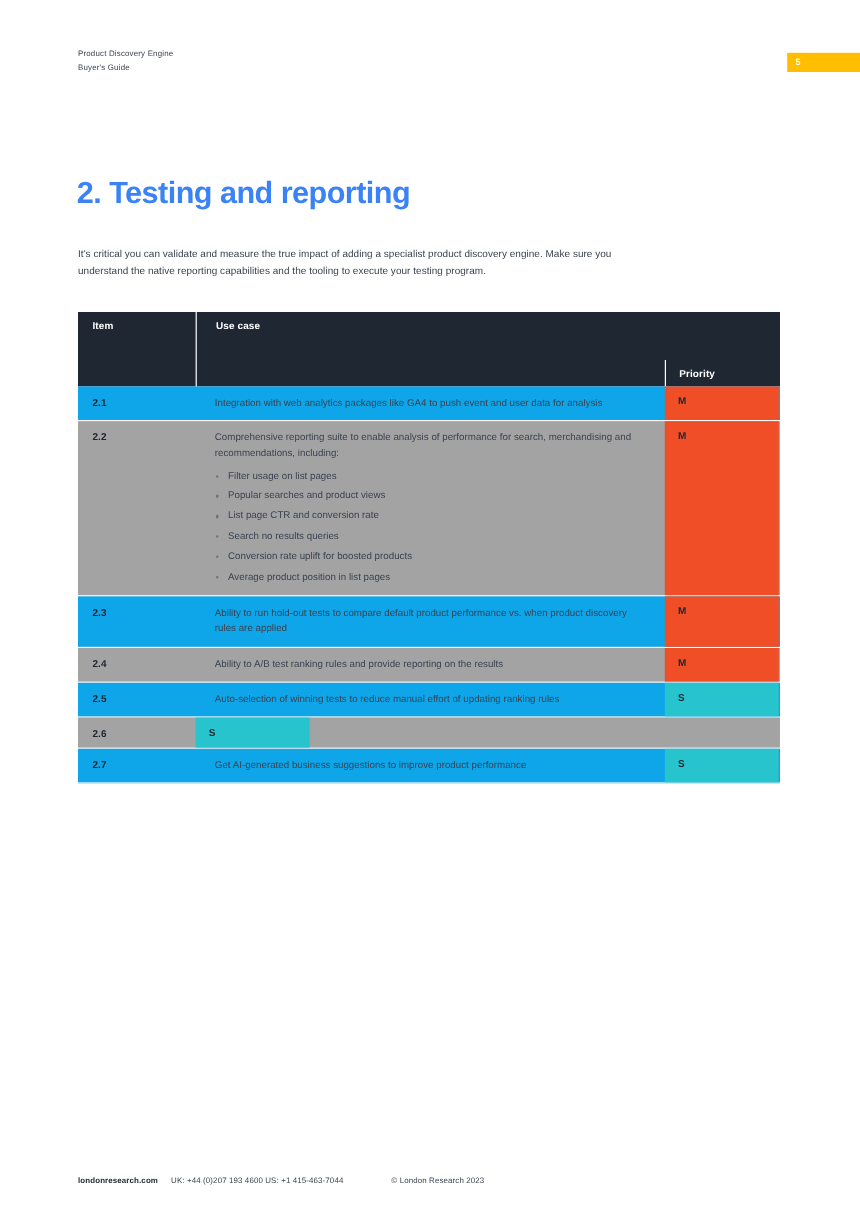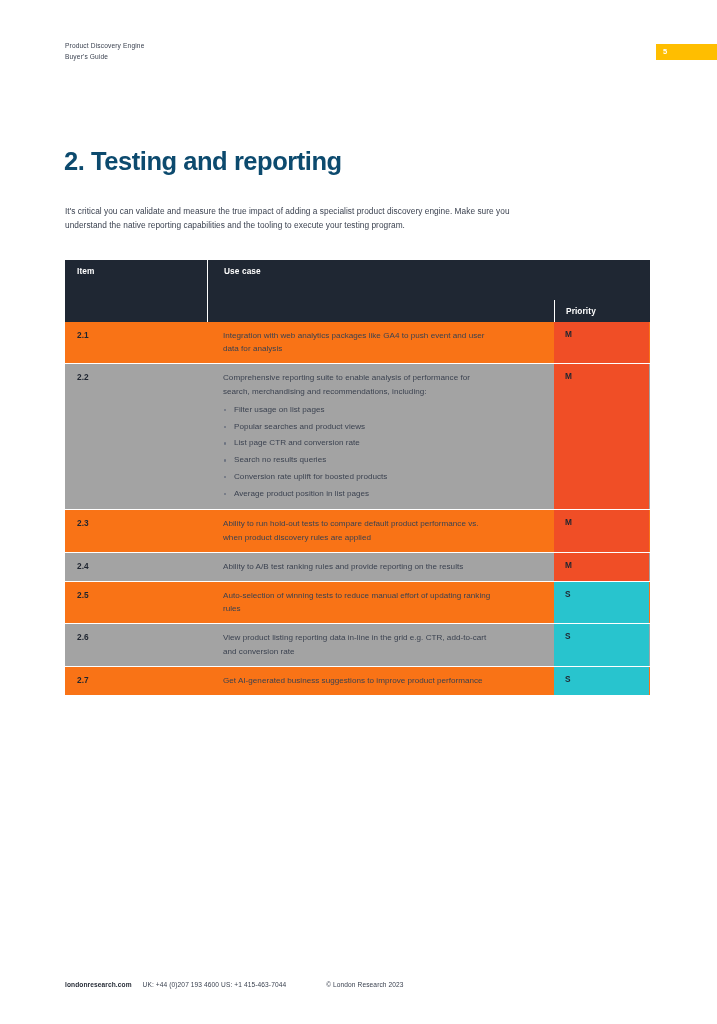--- a/index.html
+++ b/index.html
@@ -50,21 +50,21 @@
   }
 
   
   .page-title {
     position: absolute;
     left: 64px;
     top: 128px;
     font-size: 25.5px;
     font-weight: bold;
     letter-spacing: -0.45px;
-    color: #0c4a6e;
+    color: #3b82f6;
     line-height: 32px;
   }
 
   
   .intro {
     position: absolute;
     left: 65px;
     top: 197px;
     width: 470px;
     font-size: 8.3px;
@@ -77,21 +77,20 @@
   .table {
     position: absolute;
     left: 65px;
     top: 260px;
     width: 585px;
   }
   .trow {
     display: flex;
     align-items: stretch;
     width: 100%;
-    gap: 44px;
   }
   .c-item   { width: 98px; flex: 0 0 98px; box-sizing: border-box; padding: 7px 0 7px 12px; }
   .c-use    { flex: 1 1 auto; box-sizing: border-box; padding: 7px 12px 7px 16px; }
   .c-prio   { width: 96px; flex: 0 0 96px; box-sizing: border-box; }
 
   .thead {
     background: #1f2733;
     color: #ffffff;
     font-size: 8.3px;
     font-weight: bold;
@@ -102,21 +101,21 @@
     padding-bottom: 6px;
   }
   .thead .c-use { border-left: 1.5px solid #ffffff; }
   .thead .c-prio {
     border-left: 1.5px solid #ffffff;
     padding: 6px 0 6px 11px;
     margin-top: 40px;
   }
 
   .tbody .trow { border-bottom: 1.5px solid #ffffff; }
-  .tbody .trow.odd  { background: #f97316; }
+  .tbody .trow.odd  { background: #0ea5e9; }
   .tbody .trow.even { background: #a3a3a3; }
 
   .tbody .c-item {
     font-size: 8.3px;
     font-weight: bold;
     color: #1f2530;
     letter-spacing: 0.1px;
     padding-top: 8px;
   }
   .tbody .c-use {
@@ -256,23 +255,20 @@
           <div class="c-item">2.5</div>
           <div class="c-use">
             <div>Auto-selection of winning tests to reduce manual effort of updating ranking rules</div>
           </div>
           <div class="c-prio">
             <div class="prio-chip prio-S" style="background: rgb(40, 196, 206);">S</div>
           </div>
         </div>
         <div class="trow even">
           <div class="c-item">2.6</div>
-          <div class="c-use">
-            <div>View product listing reporting data in-line in the grid e.g. CTR, add-to-cart and conversion rate</div>
-          </div>
           <div class="c-prio">
             <div class="prio-chip prio-S" style="background: rgb(40, 196, 206);">S</div>
           </div>
         </div>
         <div class="trow odd">
           <div class="c-item">2.7</div>
           <div class="c-use">
             <div>Get AI-generated business suggestions to improve product performance</div>
           </div>
           <div class="c-prio">

